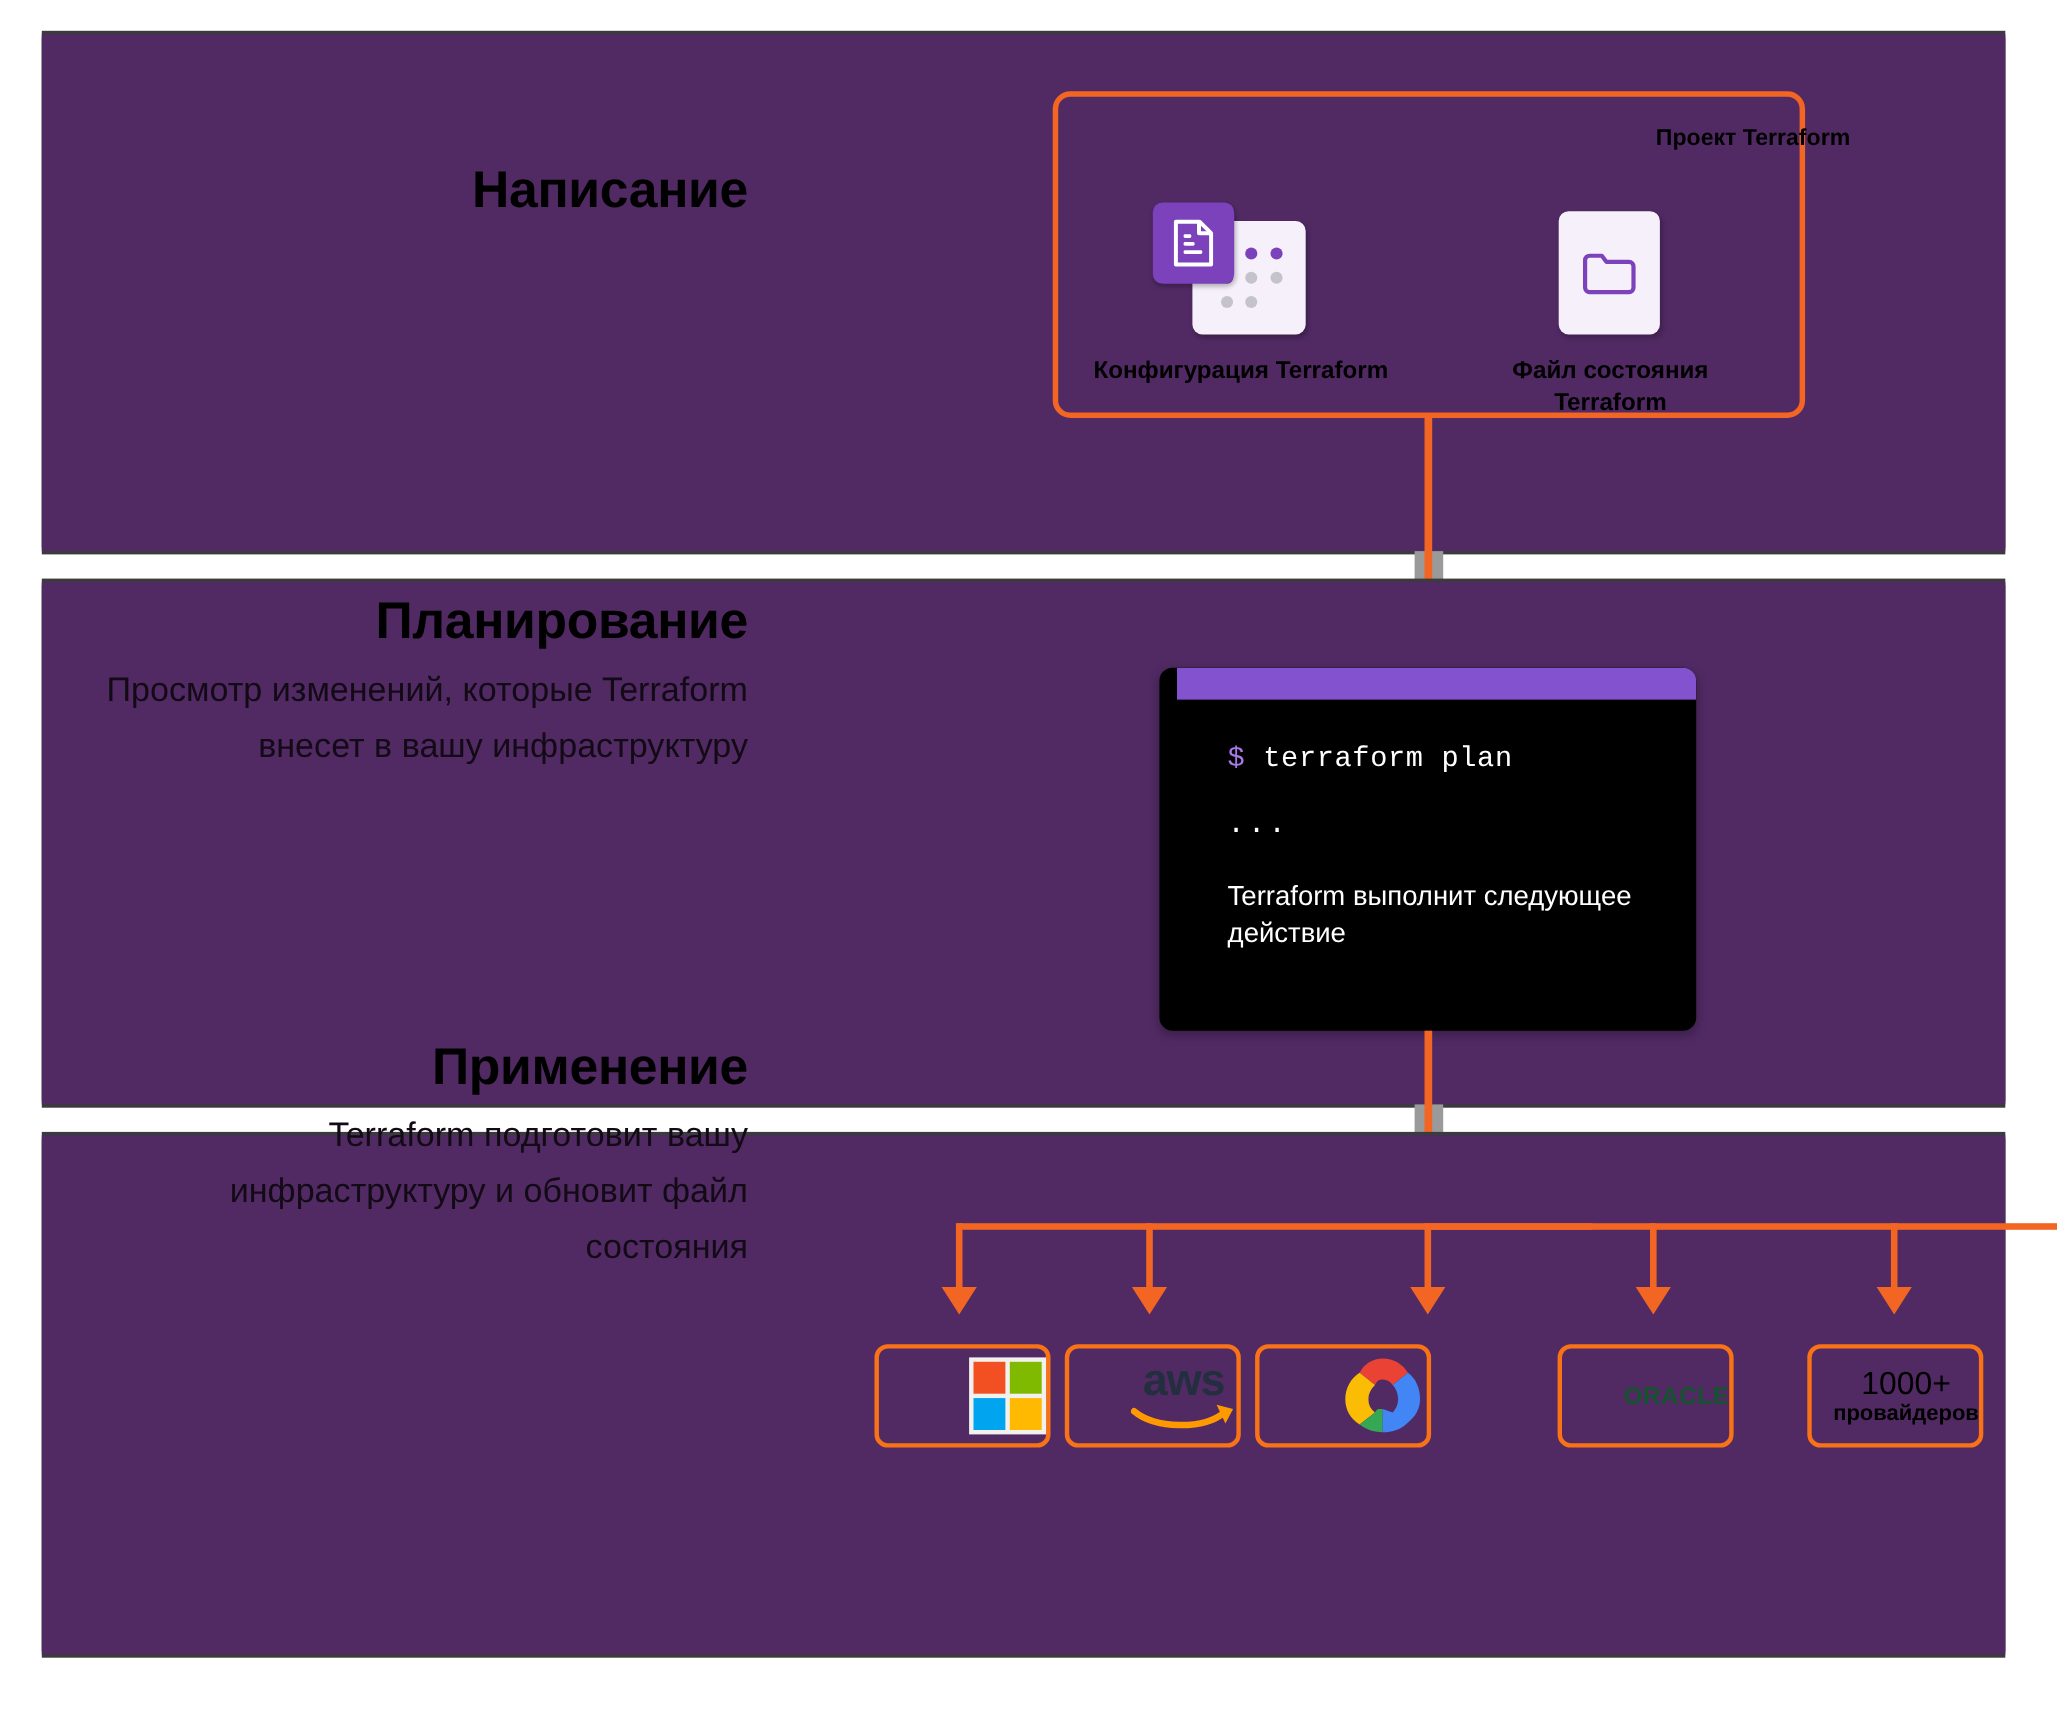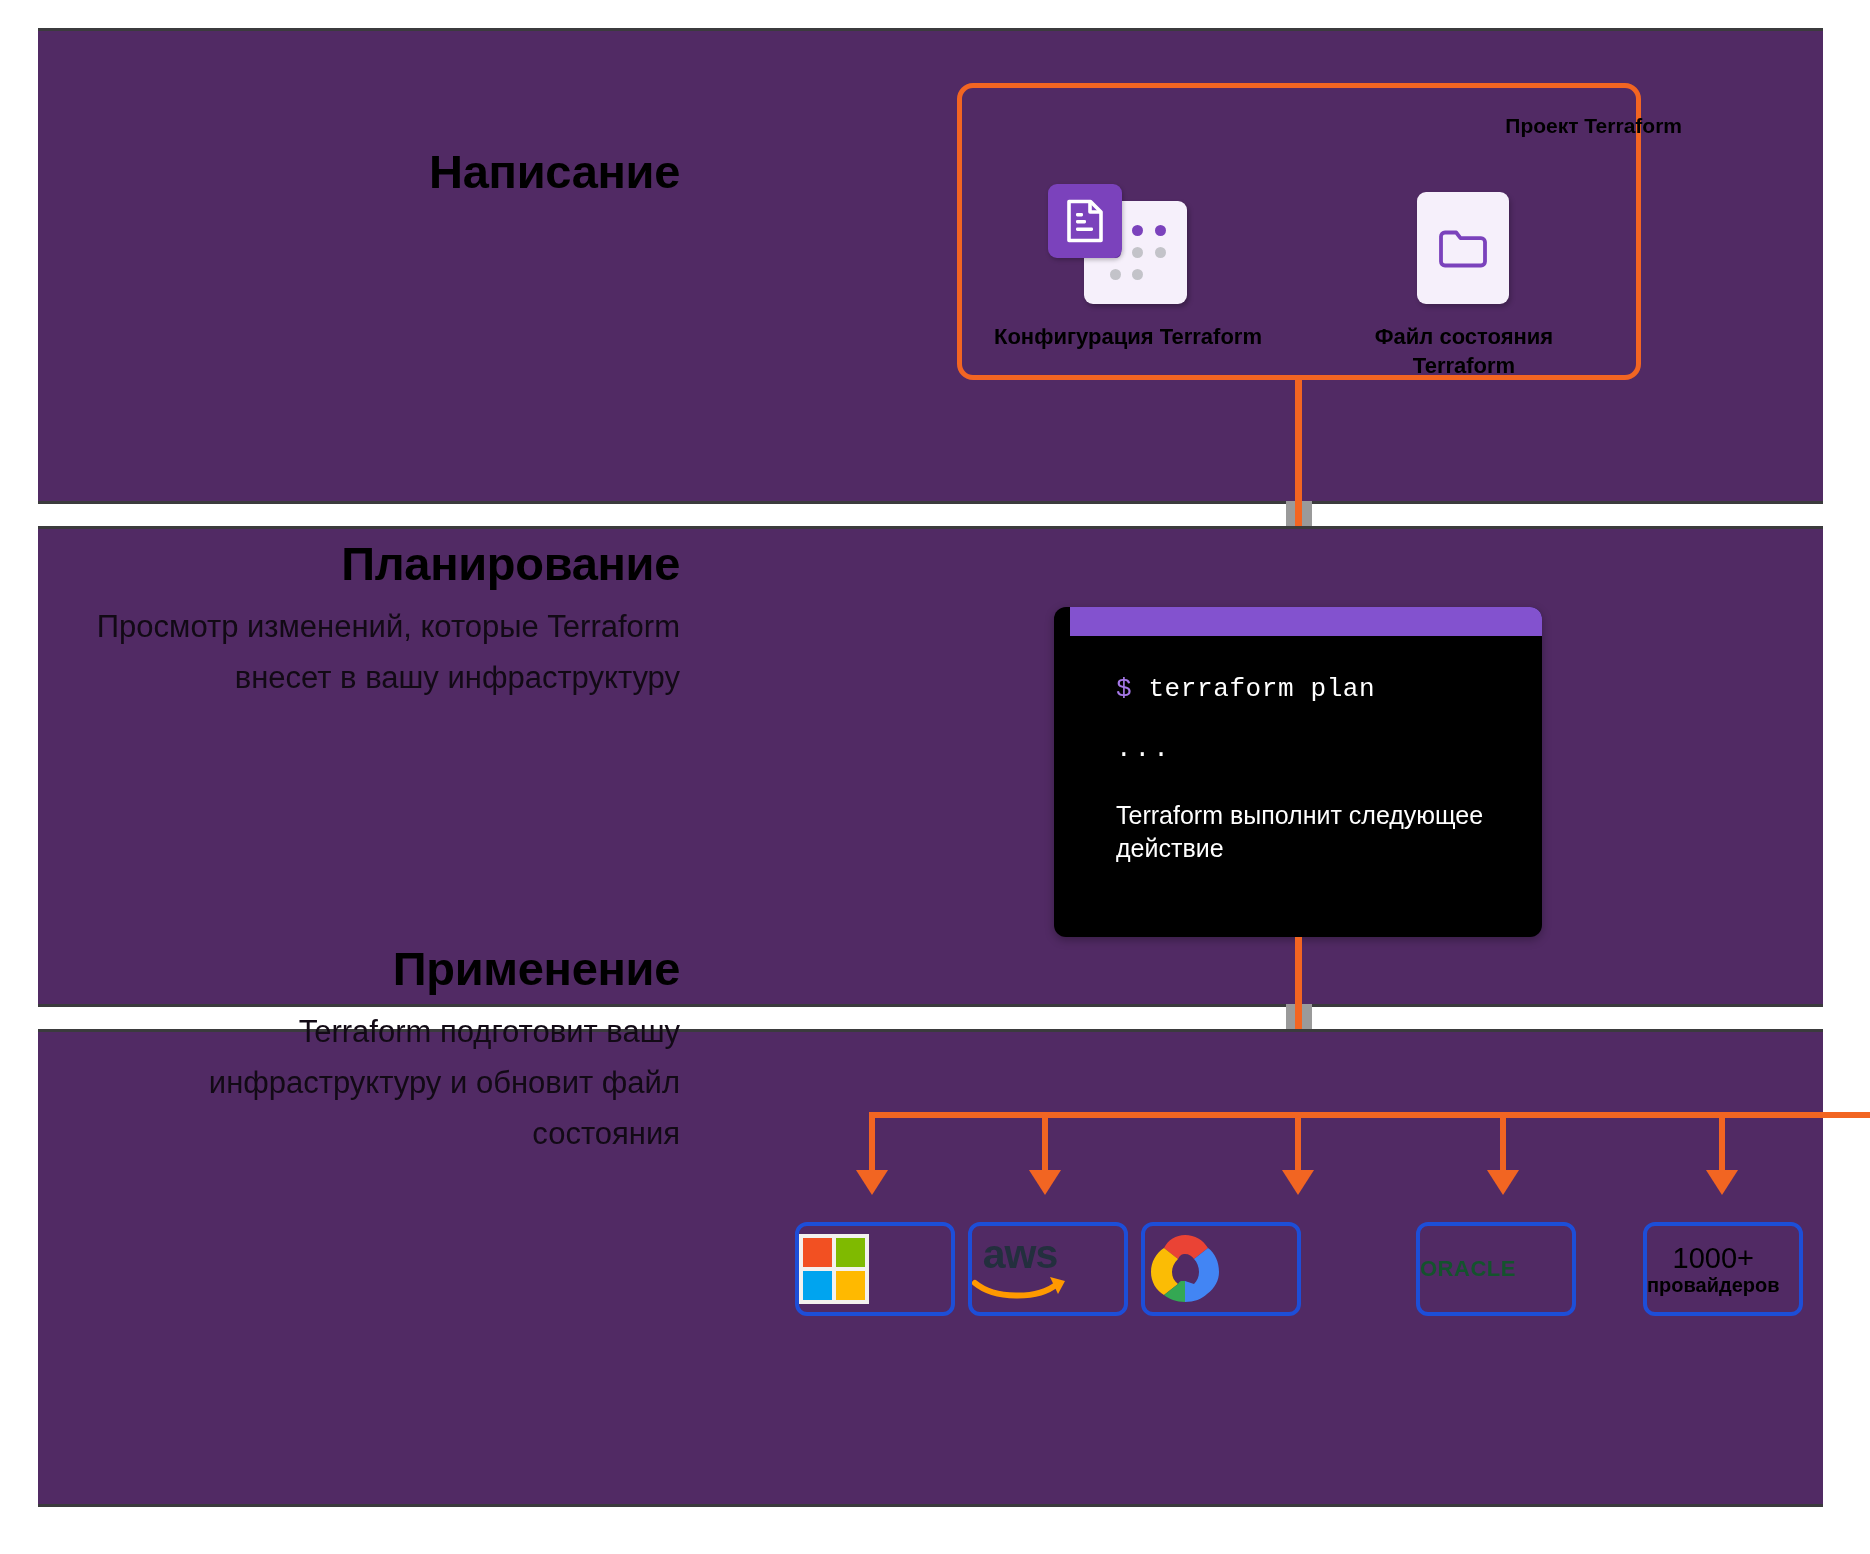--- a/index.html
+++ b/index.html
@@ -224,26 +224,26 @@
     height: 6px;
     background: #f26522;
   }
 
   
   .provider {
     position: absolute;
     top: 1222px;
     width: 160px;
     height: 94px;
-    border: 4px solid #1d4ed8;
+    border: 4px solid #f97316;
     border-radius: 12px;
     box-sizing: border-box;
     display: flex;
     align-items: center;
-    justify-content: flex-start;
+    justify-content: flex-end;
   }
 
   
   .ms-grid {
     width: 70px; height: 70px;
     display: grid;
     grid-template-columns: 1fr 1fr;
     grid-template-rows: 1fr 1fr;
     gap: 4px;
     background: #f3f1ee;

